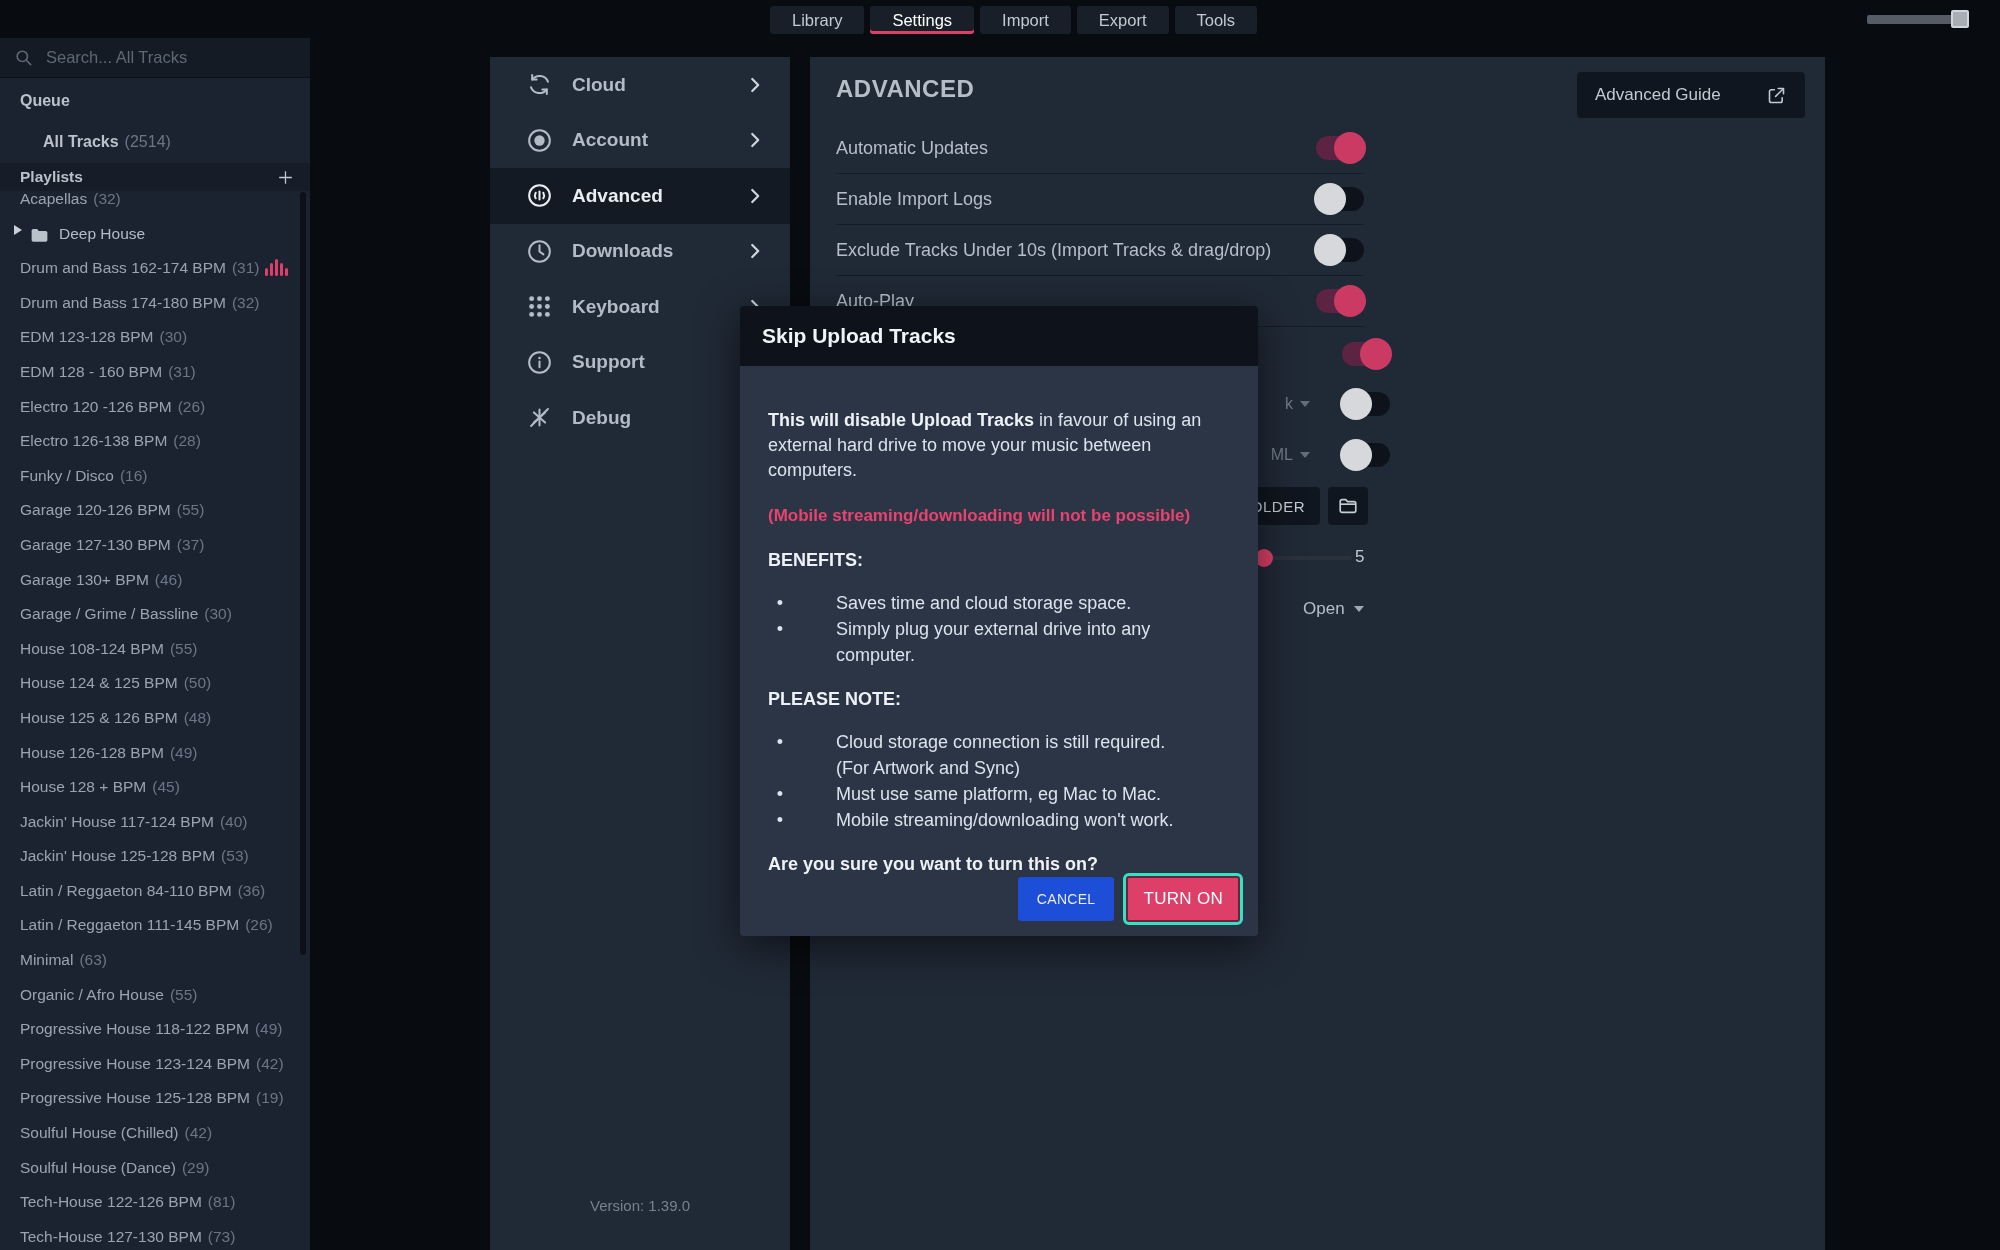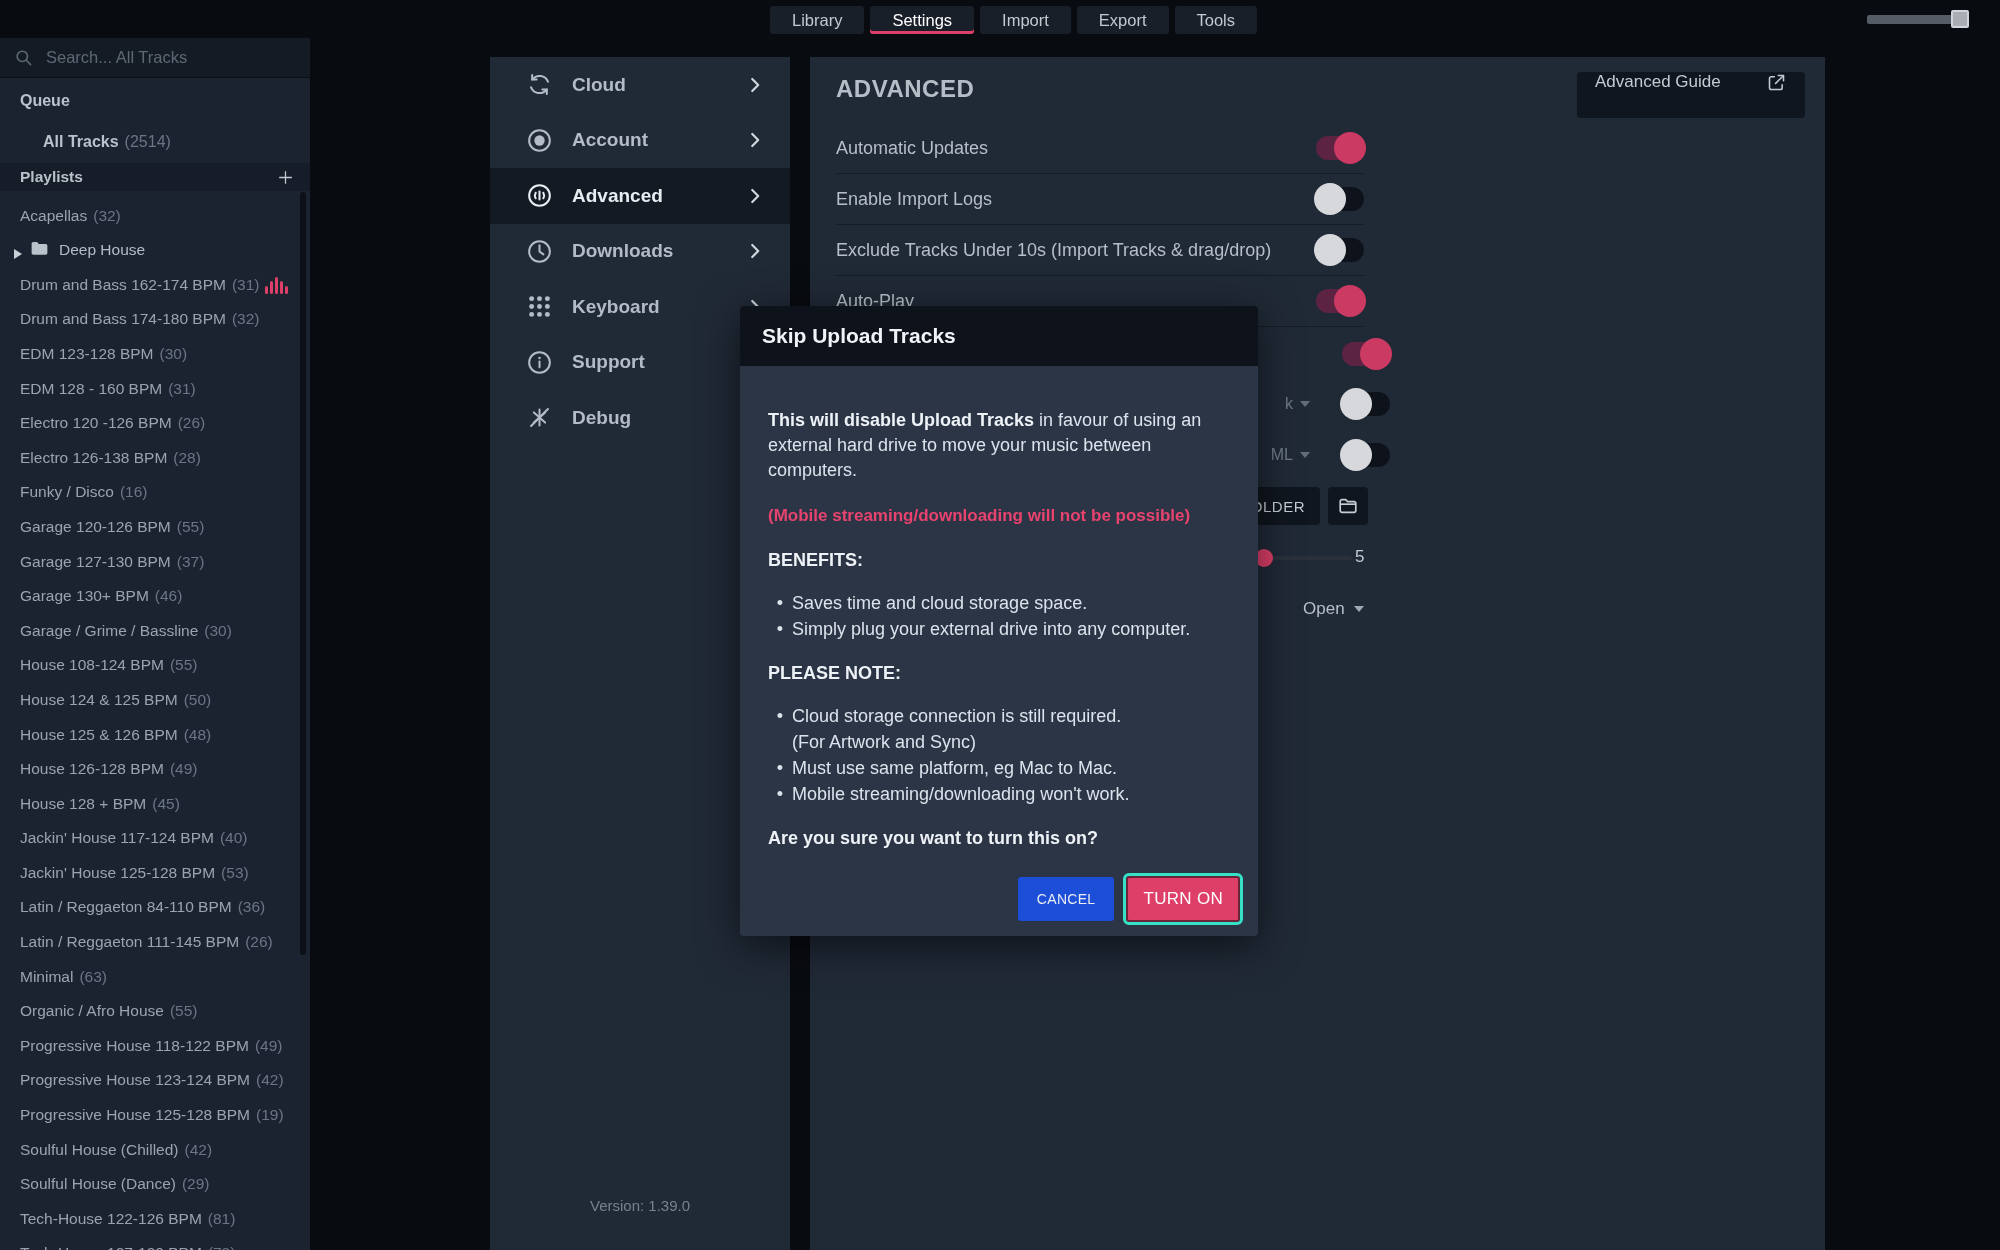--- a/index.html
+++ b/index.html
@@ -30,21 +30,21 @@
   .side-row{position:absolute;left:0;width:310px;display:flex;align-items:center;padding:0 20px;
             color:#b9c1cb;font-size:16px;font-weight:600;cursor:pointer;}
   .row-queue{top:44px;height:38px;}
   .row-alltracks{top:85px;height:38px;padding-left:43px;}
   .count{color:#6b7684;font-weight:500;margin-left:6px;}
   .pl-header{position:absolute;left:0;top:125px;width:310px;height:28px;background:#161d28;display:flex;align-items:center;
              padding:0 14px 0 20px;color:#b9c1cb;font-size:15.5px;font-weight:600;}
   .pl-add{margin-left:auto;background:none;border:none;color:#c2c9d1;cursor:pointer;width:22px;height:22px;display:flex;align-items:center;justify-content:center;}
   .pl-add svg{width:19px;height:19px;}
   .pl-list{position:absolute;left:0;top:152px;width:310px;height:1060px;overflow:hidden;}
-  .p-row{height:34.6px;display:flex;align-items:flex-end;padding:0 22px 0 20px;color:#9aa4b0;font-size:15.5px;font-weight:500;cursor:pointer;}
+  .p-row{height:34.6px;display:flex;align-items:flex-start;padding:0 22px 0 20px;color:#9aa4b0;font-size:15.5px;font-weight:500;cursor:pointer;}
   .p-row .caret{display:none;width:0;height:0;border-top:5.5px solid transparent;border-bottom:5.5px solid transparent;border-left:8px solid #c8cfd6;margin-right:7px;}
   .p-row .folder-ic{display:none;color:#b9c1ca;margin-right:9px;line-height:0;}
   .p-row .folder-ic svg{width:21px;height:21px;}
   .p-row.folder{padding-left:14px;color:#b3bcc6;}
   .p-row.folder .caret{display:block;}
   .p-row.folder .folder-ic{display:block;}
   .wave{display:none;align-items:flex-end;gap:2px;margin-left:auto;height:17px;}
   .wave i{width:3px;border-radius:2px;background:var(--pink);}
   .wave i:nth-child(1){height:8px;} .wave i:nth-child(2){height:13px;} .wave i:nth-child(3){height:17px;}
   .wave i:nth-child(4){height:13px;} .wave i:nth-child(5){height:8px;}
@@ -59,21 +59,21 @@
   .nav-icon svg{width:27px;height:27px;}
   .nav-label{margin-left:19px;font-size:19px;font-weight:600;}
   .nav-chevron{margin-left:auto;color:#cfd6dd;line-height:0;}
   .nav-chevron svg{width:22px;height:22px;}
   .version{position:absolute;bottom:36px;left:0;width:100%;text-align:center;color:#78828e;font-size:15px;}
 
   
   .main-panel{position:absolute;left:810px;top:57px;width:1015px;height:1193px;background:var(--panel);}
   .page-title{position:absolute;left:26px;top:18px;font-size:24px;font-weight:700;letter-spacing:.5px;color:#b5bdc7;}
   .guide-btn{position:absolute;right:20px;top:15px;width:228px;height:46px;background:var(--panel-dark);border:none;border-radius:4px;
-             display:flex;padding:0 18px;color:#c3cad2;font-size:17px;cursor:pointer;}
+             display:flex;align-items:center;padding:0 18px;color:#c3cad2;font-size:17px;cursor:pointer;}
   .guide-btn .ext{margin-left:auto;line-height:0;}
   .guide-btn svg{width:21px;height:21px;}
   .adv-rows{position:absolute;left:26px;top:66px;width:528px;}
   .adv-row{height:51px;display:flex;align-items:center;justify-content:space-between;border-bottom:1px solid rgba(10,14,20,.45);}
   .adv-label{color:var(--txt);font-size:18px;}
   .toggle{position:relative;width:48px;height:24px;border-radius:12px;flex:0 0 auto;cursor:pointer;}
   .toggle .knob{position:absolute;top:-4px;width:32px;height:32px;border-radius:50%;}
   .toggle.on{background:var(--pink-track);}
   .toggle.on .knob{right:-2px;background:#cb3a62;}
   .toggle.off{background:#0e131b;}
@@ -102,21 +102,21 @@
          box-shadow:0 10px 40px rgba(0,0,0,.55);}
   .modal-header{height:60px;background:#0e131b;border-radius:4px 4px 0 0;display:flex;align-items:center;padding:0 22px;
                 color:#f0f4f8;font-size:21px;font-weight:700;}
   .modal-body{position:relative;height:570px;background:#2b3546;border-radius:0 0 4px 4px;
               padding:42px 28px 0 28px;color:#dbe3ec;font-size:18px;line-height:25px;}
   .m-p{margin-bottom:20px;}
   .b{font-weight:700;color:#eef2f7;}
   .m-warning{color:var(--warn);font-weight:700;font-size:17px;white-space:nowrap;margin-bottom:20px;}
   .m-h{font-weight:700;color:#eef2f7;margin-bottom:17px;}
   .m-list{margin-bottom:19px;}
-  .m-li{display:flex;line-height:26px;}
+  .m-li{display:flex;line-height:26px;gap:44px;}
   .m-li .dot{visibility:hidden;width:24px;flex:0 0 auto;text-align:center;}
   .m-li .dot::before{content:"•";}
   .m-li.b2 .dot{visibility:visible;}
   .m-q{font-weight:700;color:#eef2f7;margin-top:4px;}
   .modal-actions{position:absolute;right:18px;bottom:14px;display:flex;align-items:center;gap:12px;}
   .btn-cancel{height:44px;padding:0 19px;background:#1d4ed8;border:none;border-radius:3px;color:#e8edf2;font-size:14px;letter-spacing:.3px;cursor:pointer;}
   .btn-confirm{height:46px;padding:0 15px;background:var(--pink);border:2px solid rgba(10,14,20,.55);border-radius:3px;
                outline:3px solid var(--teal);color:#ffffff;font-size:17px;letter-spacing:.3px;cursor:pointer;}
 </style>
 </head>

